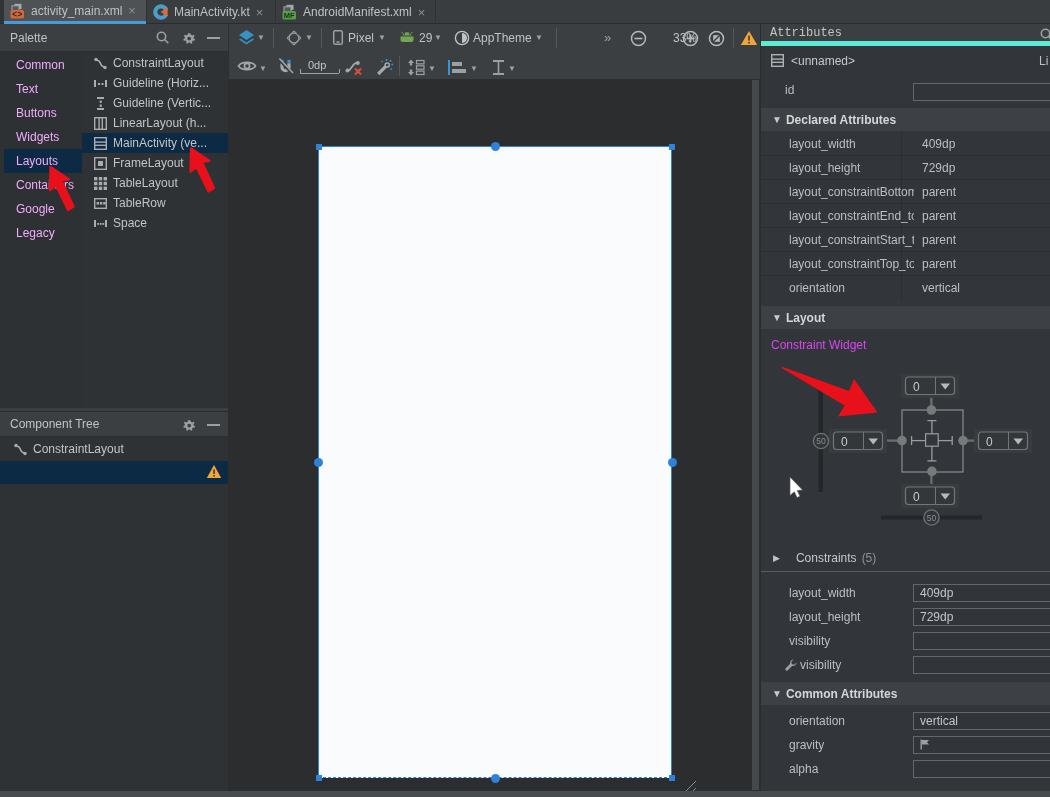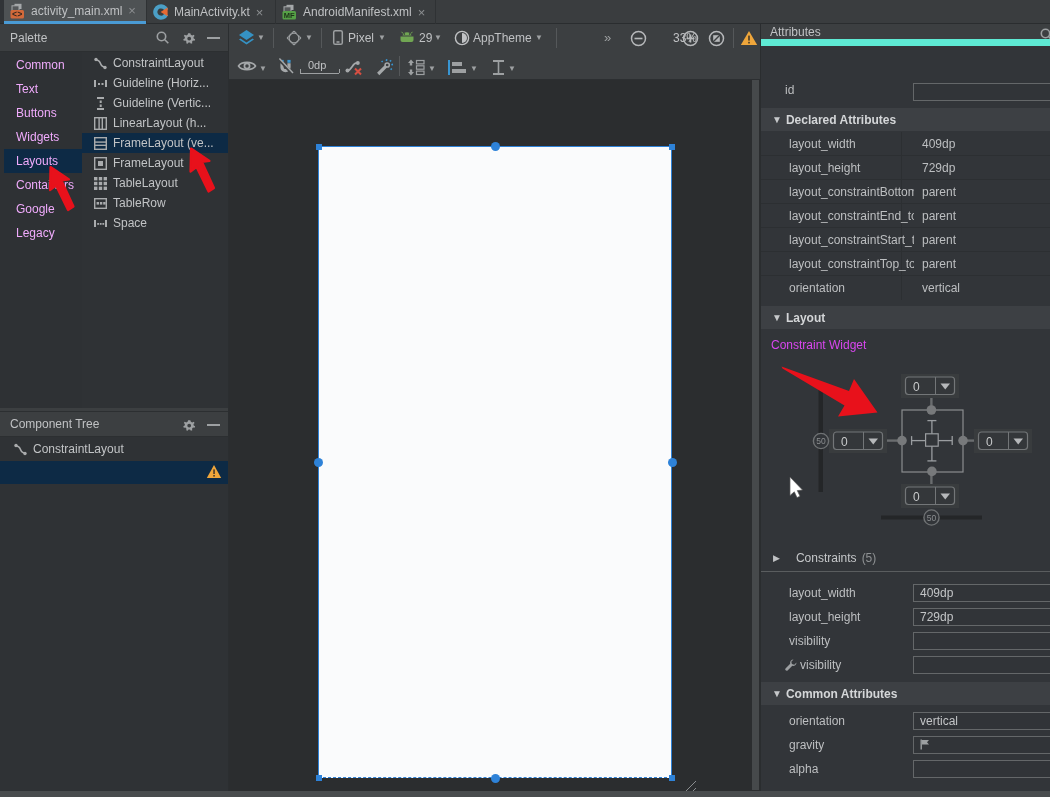--- a/index.html
+++ b/index.html
@@ -29,21 +29,21 @@
 
 #tb1{left:228px;top:24px;width:532px;height:28px;background:#3c3f41;}
 #tb2{left:228px;top:52px;width:532px;height:28px;background:#3c3f41;border-bottom:1px solid #2c2f31;box-sizing:border-box;}
 #surface{left:228px;top:80px;width:532px;height:717px;background:#2b2d2f;}
 #screen{position:absolute;left:90px;top:66px;width:354px;height:632px;background:#fafbfc;border:1px solid #2e82d8;border-bottom-style:dashed;box-sizing:border-box;}
 .hc{position:absolute;width:9px;height:9px;border-radius:50%;background:#2e82d8;}
 .hs{position:absolute;width:6px;height:6px;background:#2e82d8;}
 #vsb{position:absolute;left:524px;top:0px;width:7px;height:710px;background:#46494b;}
 
 #attr{left:760px;top:24px;width:290px;height:773px;background:#323539;border-left:1px solid #2a2d2f;box-sizing:border-box;}
-#attrhead{position:absolute;left:0;top:0;width:289px;height:22px;background:#3c3f41;border-bottom:7px solid #5eead4;box-sizing:border-box;}
+#attrhead{position:absolute;left:0;top:0;width:289px;height:22px;background:#3c3f41;border-bottom:5px solid #5eead4;box-sizing:border-box;font-family:Liberation Mono, monospace;}
 .sechead{position:absolute;left:0;width:289px;height:23px;background:#3d4044;color:#d4d6d8;font-weight:bold;display:flex;align-items:center;}
 .sechead .tri{font-size:10px;margin:0 4px 0 11px;color:#c6c8ca;font-weight:normal;}
 .arow{position:absolute;left:13px;width:289px;height:24px;}
 .aname{position:absolute;left:15px;top:0;height:24px;line-height:24px;width:125px;overflow:hidden;white-space:nowrap;color:#bdbfc1;}
 .aval{position:absolute;left:148px;top:0;height:24px;line-height:24px;color:#bdbfc1;}
 .afield{position:absolute;left:139px;top:3px;width:149px;height:16px;border:1px solid #646769;background:#313438;line-height:16px;padding-left:6px;color:#c3c5c7;}
 #botstrip{left:0;top:791px;width:1050px;height:6px;background:#494c4e;z-index:50;}
 .sep1{width:1px;height:20px;background:#55585a;margin:0 0px;}
 .caret{font-size:8px;color:#9da0a2;}
 </style></head>
@@ -139,21 +139,21 @@
         <rect x="8.6" y="2" width="1.4" height="11" fill="#a9abad"></rect>
       </svg>
     <span>LinearLayout (h...</span>
     </div>
   <div class="pitem" style="top:81px;">
     <svg width="15" height="15" viewBox="0 0 15 15">
         <rect x="1.7" y="1.7" width="11.6" height="11.6" fill="none" stroke="#a9abad" stroke-width="1.4"></rect>
         <rect x="2" y="5.4" width="11" height="1.4" fill="#a9abad"></rect>
         <rect x="2" y="8.6" width="11" height="1.4" fill="#a9abad"></rect>
       </svg>
-    <span>FrameLayout (ve...</span>
+    <span>MainActivity (ve...</span>
     </div>
   <div class="pitem" style="top:101px;">
     <svg width="15" height="15" viewBox="0 0 15 15">
         <rect x="1.7" y="1.7" width="11.6" height="11.6" fill="none" stroke="#a9abad" stroke-width="1.4"></rect>
         <rect x="5" y="5" width="5" height="5" fill="#a9abad"></rect>
       </svg>
     <span>FrameLayout</span>
     </div>
   <div class="pitem" style="top:121px;">
     <svg width="15" height="15" viewBox="0 0 15 15">
@@ -344,20 +344,29 @@
   <div id="vsb"></div>
 </div>
 
 <div id="attr" class="abs">
   <div id="attrhead" class="vc">
       <span style="margin-left:9px;color:#c0c2c4;">Attributes</span>
     <svg class="abs" style="left:278px;top:3px;" width="16" height="16" viewBox="0 0 16 16">
         <circle cx="6.5" cy="6.5" r="4.2" fill="none" stroke="#9da0a2" stroke-width="1.6"></circle>
         <line x1="9.8" y1="9.8" x2="13.3" y2="13.3" stroke="#9da0a2" stroke-width="1.6"></line>
       </svg>
+  </div>
+  <div class="vc abs" style="left:0;top:22px;width:289px;height:29px;">
+    <svg style="margin-left:9px;" width="15" height="15" viewBox="0 0 15 15">
+        <rect x="1.7" y="1.7" width="11.6" height="11.6" fill="none" stroke="#aeb0b2" stroke-width="1.4"></rect>
+        <rect x="2" y="5.4" width="11" height="1.4" fill="#aeb0b2"></rect>
+        <rect x="2" y="8.6" width="11" height="1.4" fill="#aeb0b2"></rect>
+      </svg>
+    <span style="margin-left:6px;color:#c6c8ca;">&lt;unnamed&gt;</span>
+    <span style="position:absolute;left:278px;color:#bdbfc1;">Li</span>
   </div>
   <div class="arow" style="top:51px;height:30px;">
     <div class="aname" style="line-height:30px;left:11px;">id</div>
     <div class="afield" style="top:8px;width:155px;"></div>
   </div>
   <div class="sechead" style="top:84px;"><span class="tri">▼</span>Declared Attributes</div>
   <div class="abs" style="left:140px;top:108px;width:1px;height:168px;background:#2c2f32;"></div>
   <div class="abs" style="left:0;top:131px;width:289px;height:1px;background:#2c2f32;"></div>
   <div class="abs" style="left:0;top:155px;width:289px;height:1px;background:#2c2f32;"></div>
   <div class="abs" style="left:0;top:179px;width:289px;height:1px;background:#2c2f32;"></div>

